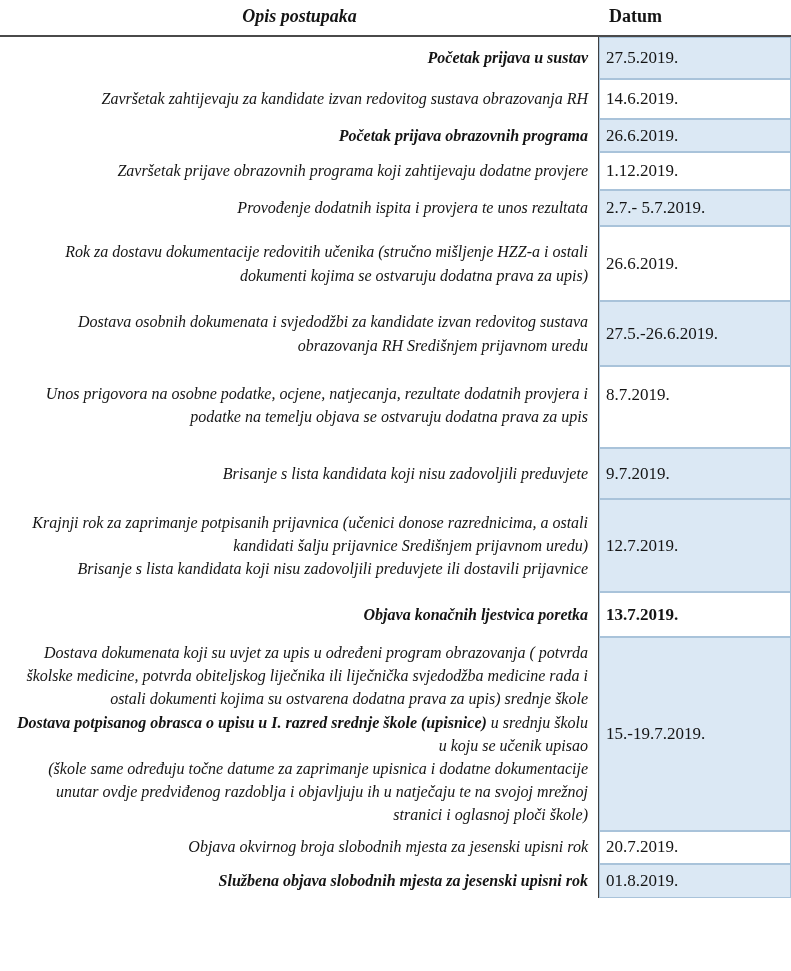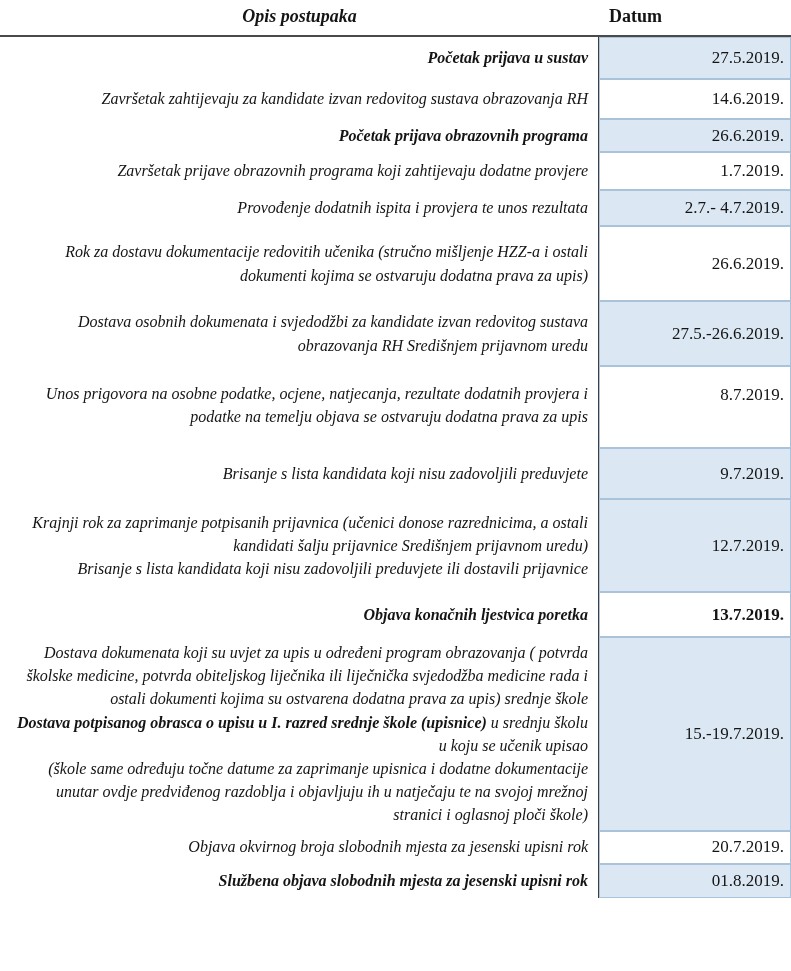--- a/index.html
+++ b/index.html
@@ -49,21 +49,21 @@
     font-size: 16px;
     line-height: 1.45;
     padding: 4px 10px 4px 6px;
     vertical-align: middle;
     border-right: 1px solid var(--divider);
   }
   td.desc .para { margin: 0; }
   td.desc .b { font-weight: bold; }
 
   td.date {
-    text-align: right;
+    text-align: left;
     font-size: 17px;
     vertical-align: middle;
     padding: 3px 6px;
     border: 1px solid var(--cellBorder);
     background: #ffffff;
   }
   td.date.shaded { background: var(--shaded); }
   td.date.bold { font-weight: bold; }
 
   
@@ -115,27 +115,27 @@
       <tr data-row="3">
         <td class="desc">
           <div class="para"><span class="b">Početak prijava obrazovnih programa</span></div>
         </td>
         <td class="date shaded">26.6.2019.</td>
       </tr>
       <tr data-row="4">
         <td class="desc">
           <div class="para"><span>Završetak prijave obrazovnih programa koji zahtijevaju dodatne provjere</span></div>
         </td>
-        <td class="date">1.7.2019.</td>
+        <td class="date">1.12.2019.</td>
       </tr>
       <tr data-row="5">
         <td class="desc">
           <div class="para"><span>Provođenje dodatnih ispita i provjera te unos rezultata</span></div>
         </td>
-        <td class="date shaded">2.7.- 4.7.2019.</td>
+        <td class="date shaded">2.7.- 5.7.2019.</td>
       </tr>
       <tr data-row="6">
         <td class="desc">
           <div class="para"><span>Rok za dostavu dokumentacije redovitih učenika (stručno mišljenje HZZ-a i ostali dokumenti kojima se ostvaruju dodatna prava za upis)</span></div>
         </td>
         <td class="date">26.6.2019.</td>
       </tr>
       <tr data-row="7">
         <td class="desc">
           <div class="para"><span>Dostava osobnih dokumenata i svjedodžbi za kandidate izvan redovitog sustava obrazovanja RH Središnjem prijavnom uredu</span></div>

